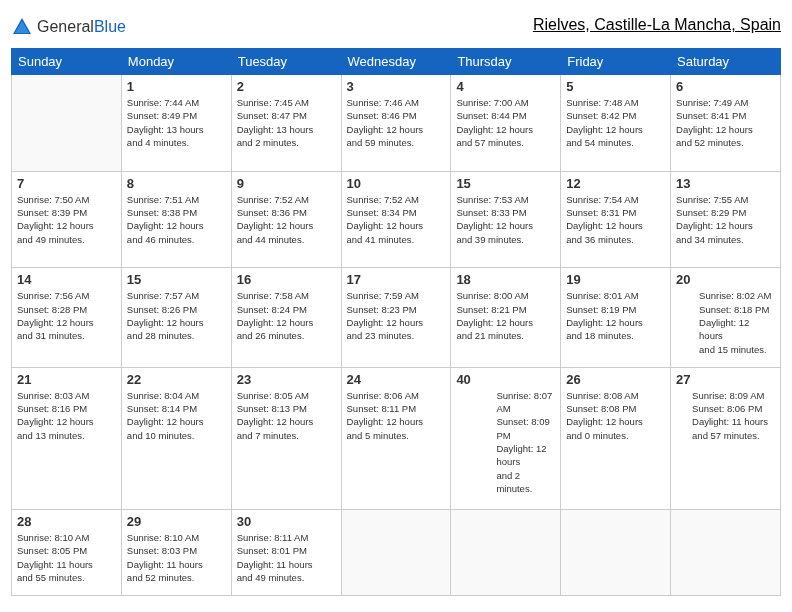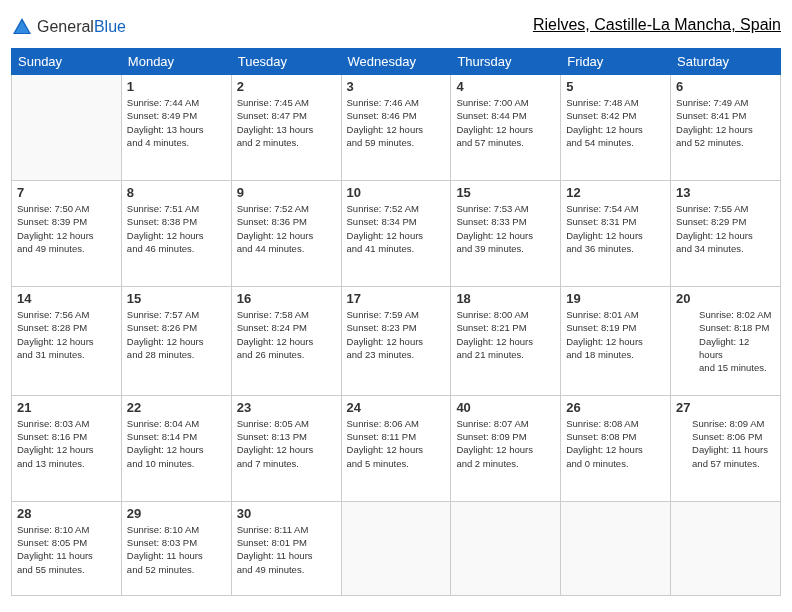--- a/index.html
+++ b/index.html
@@ -295,21 +295,21 @@
           </td>
           <td>
             <span class="day-number">24</span>
             <div class="day-info" style="white-space: pre-line;">Sunrise: 8:06 AM
 Sunset: 8:11 PM
 Daylight: 12 hours
 and 5 minutes.</div>
           </td>
           <td>
             <span class="day-number">40</span>
-            <div class="day-info" style="white-space: pre-line;">Sunrise: 8:07 AM
+            <div class="day-info" style="white-space: pre-line; margin-left: 40px;">Sunrise: 8:07 AM
 Sunset: 8:09 PM
 Daylight: 12 hours
 and 2 minutes.</div>
           </td>
           <td>
             <span class="day-number">26</span>
             <div class="day-info" style="white-space: pre-line;">Sunrise: 8:08 AM
 Sunset: 8:08 PM
 Daylight: 12 hours
 and 0 minutes.</div>

